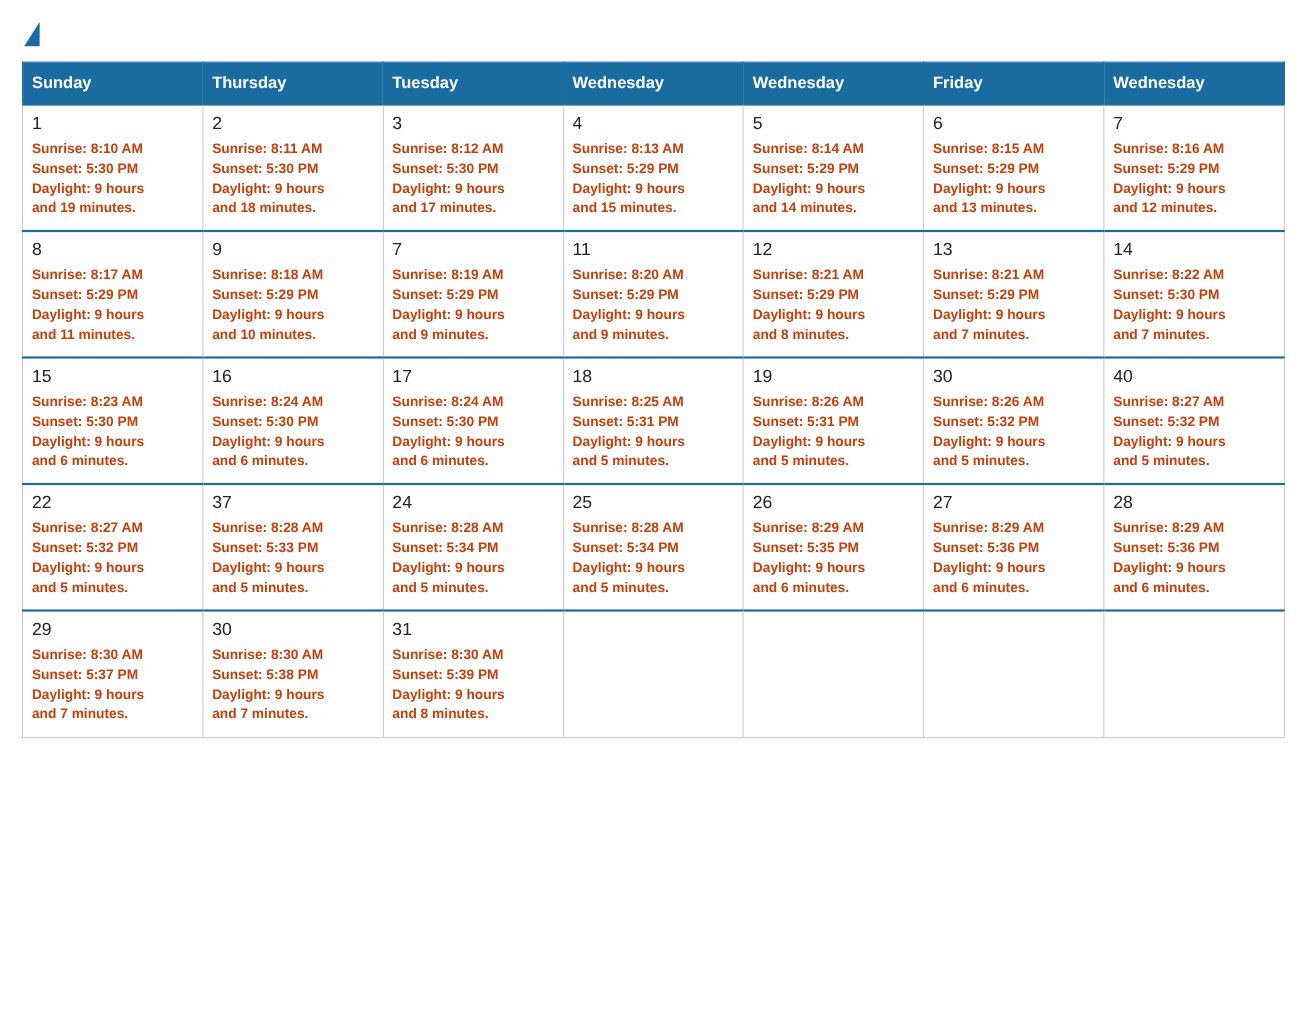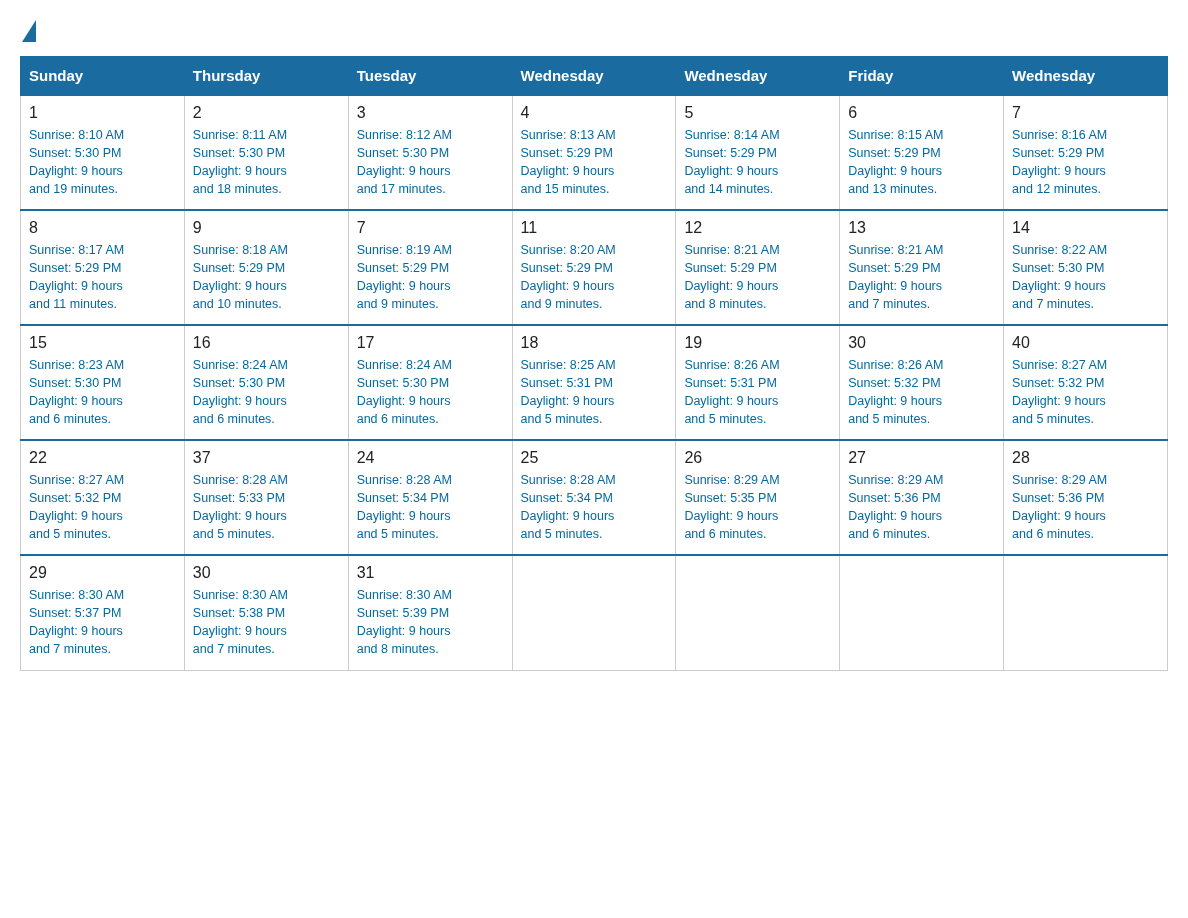--- a/index.html
+++ b/index.html
@@ -89,21 +89,22 @@
     }
     .day-number {
       font-size: 16px;
       font-weight: normal;
       margin-bottom: 4px;
       display: block;
     }
     .day-info {
       font-size: 12.5px;
       line-height: 1.45;
-      color: #0369a1;
+      color: #c2410c;
+      font-weight: bold;
     }
     .empty-cell {
       background: #fff;
     }
   </style>
 </head>
 <body>
 
 <div class="header-area">
   <div class="logo">

